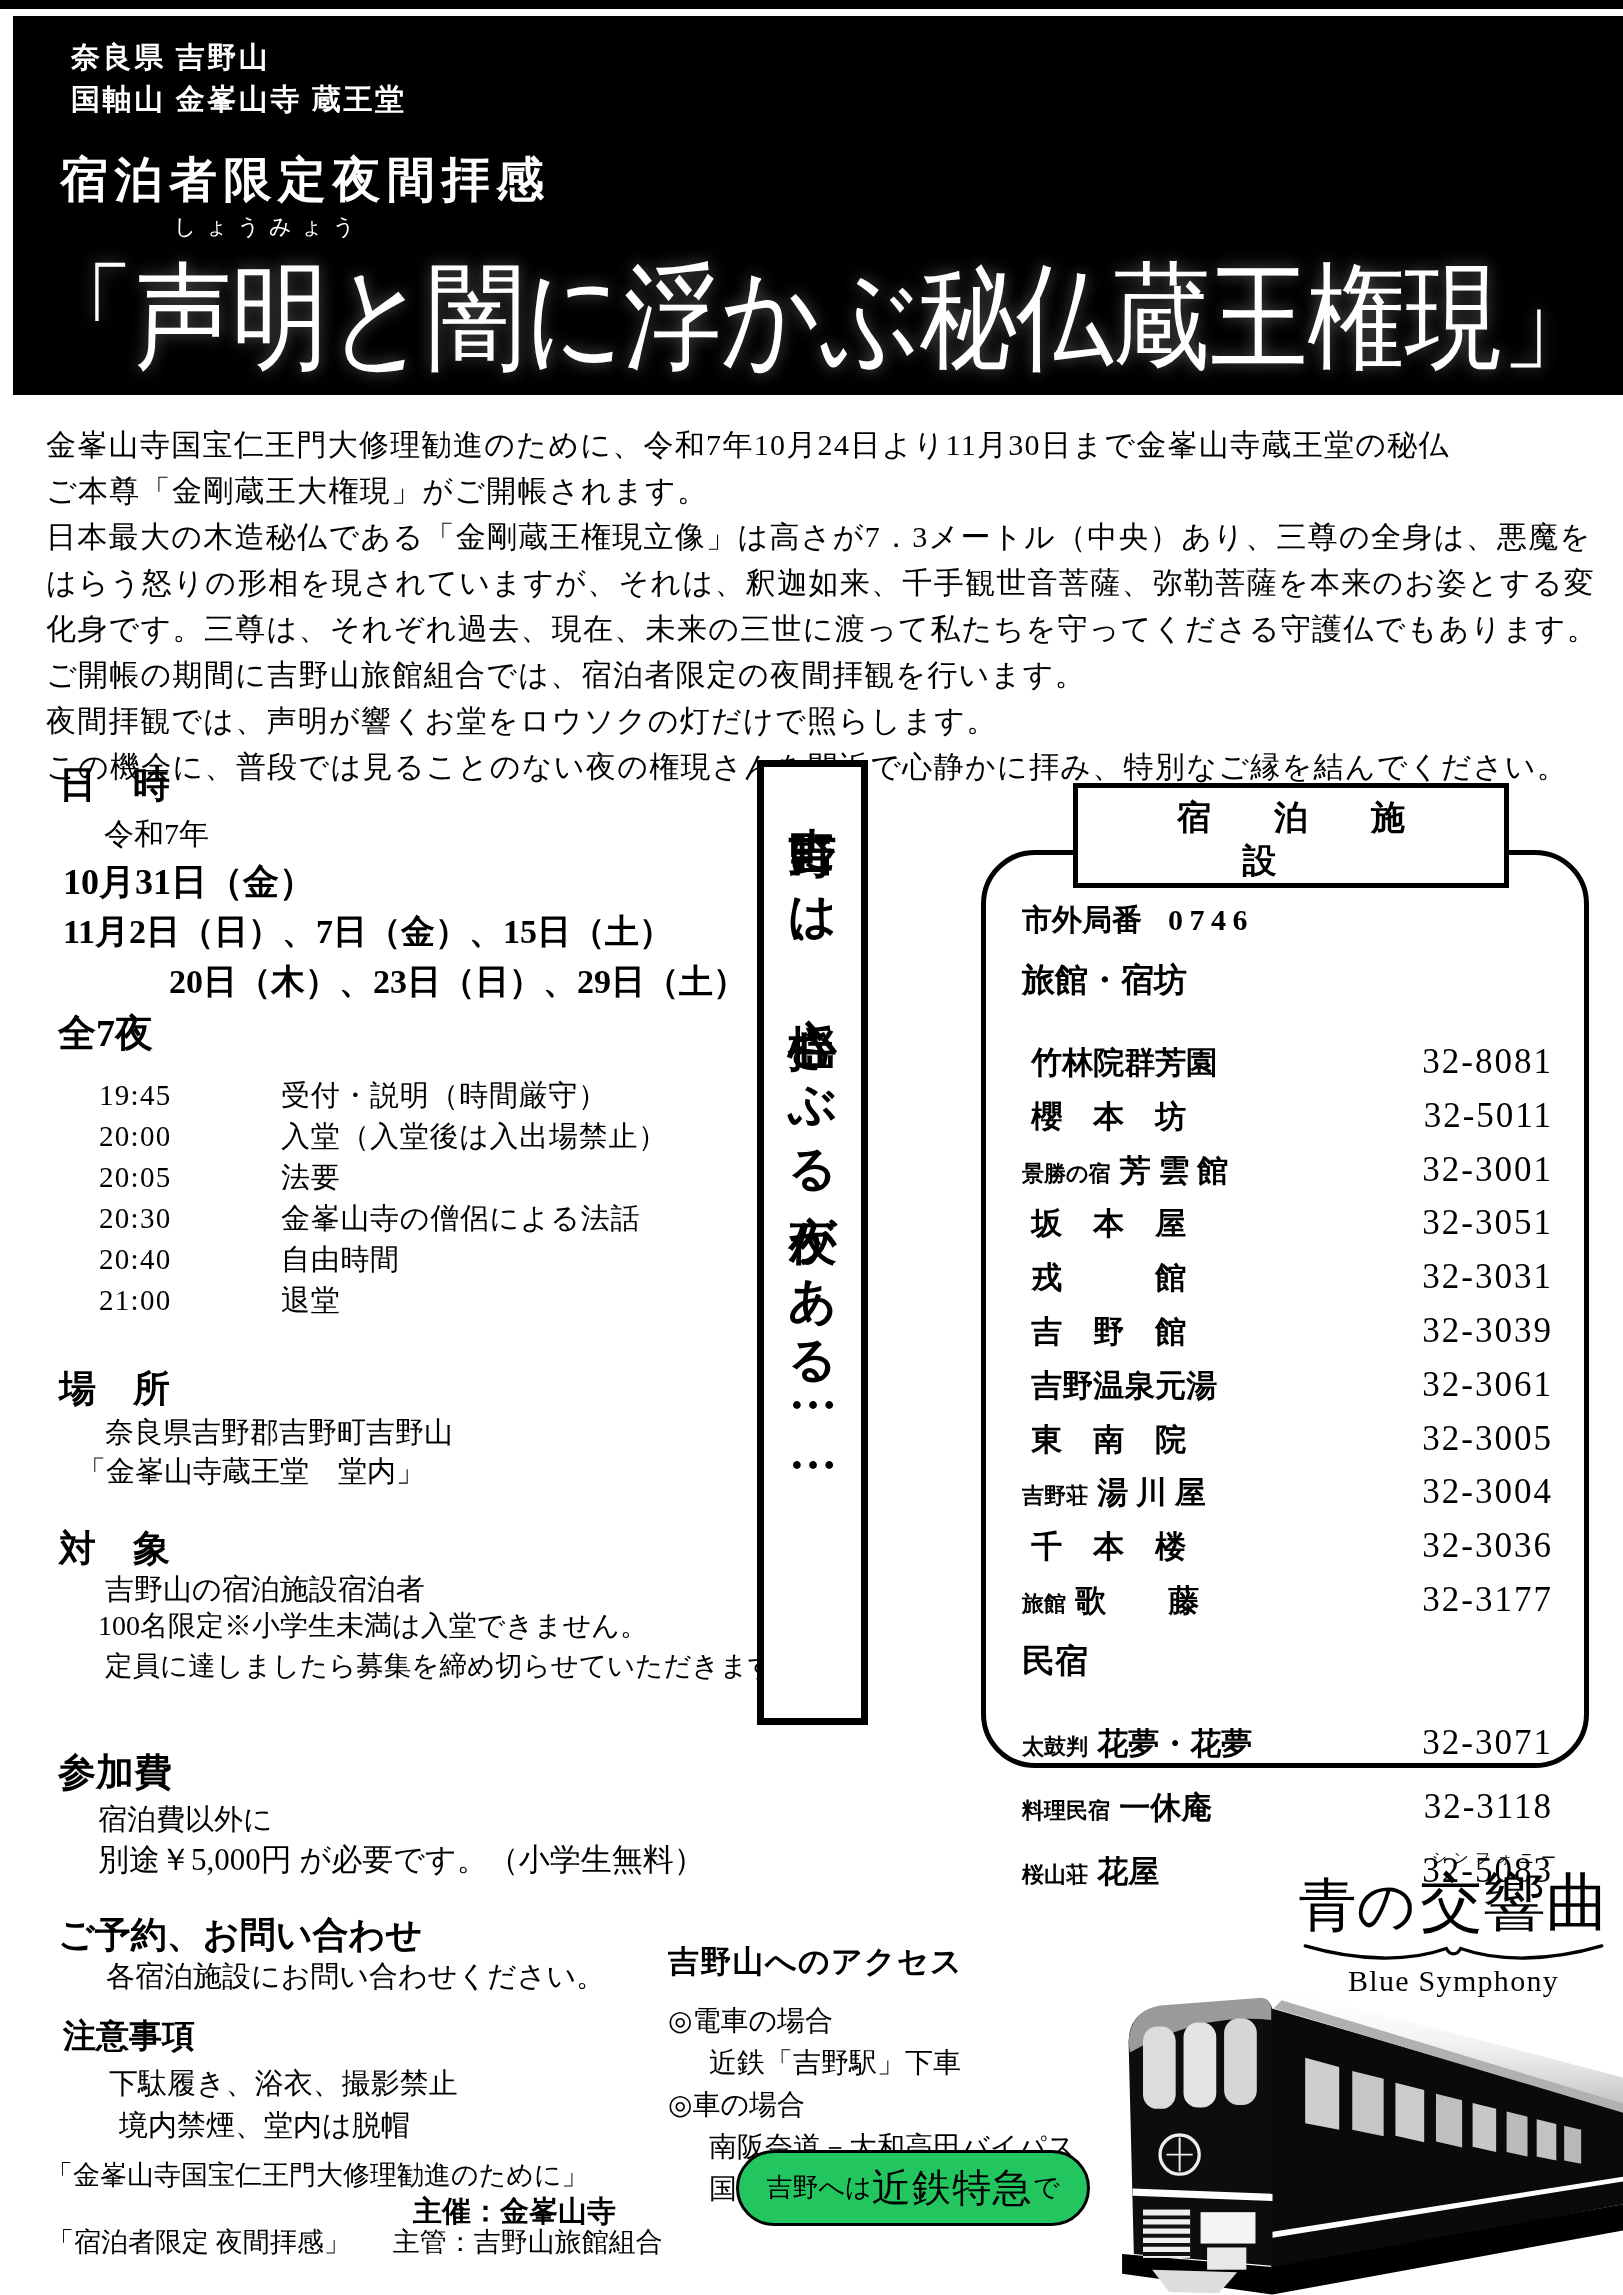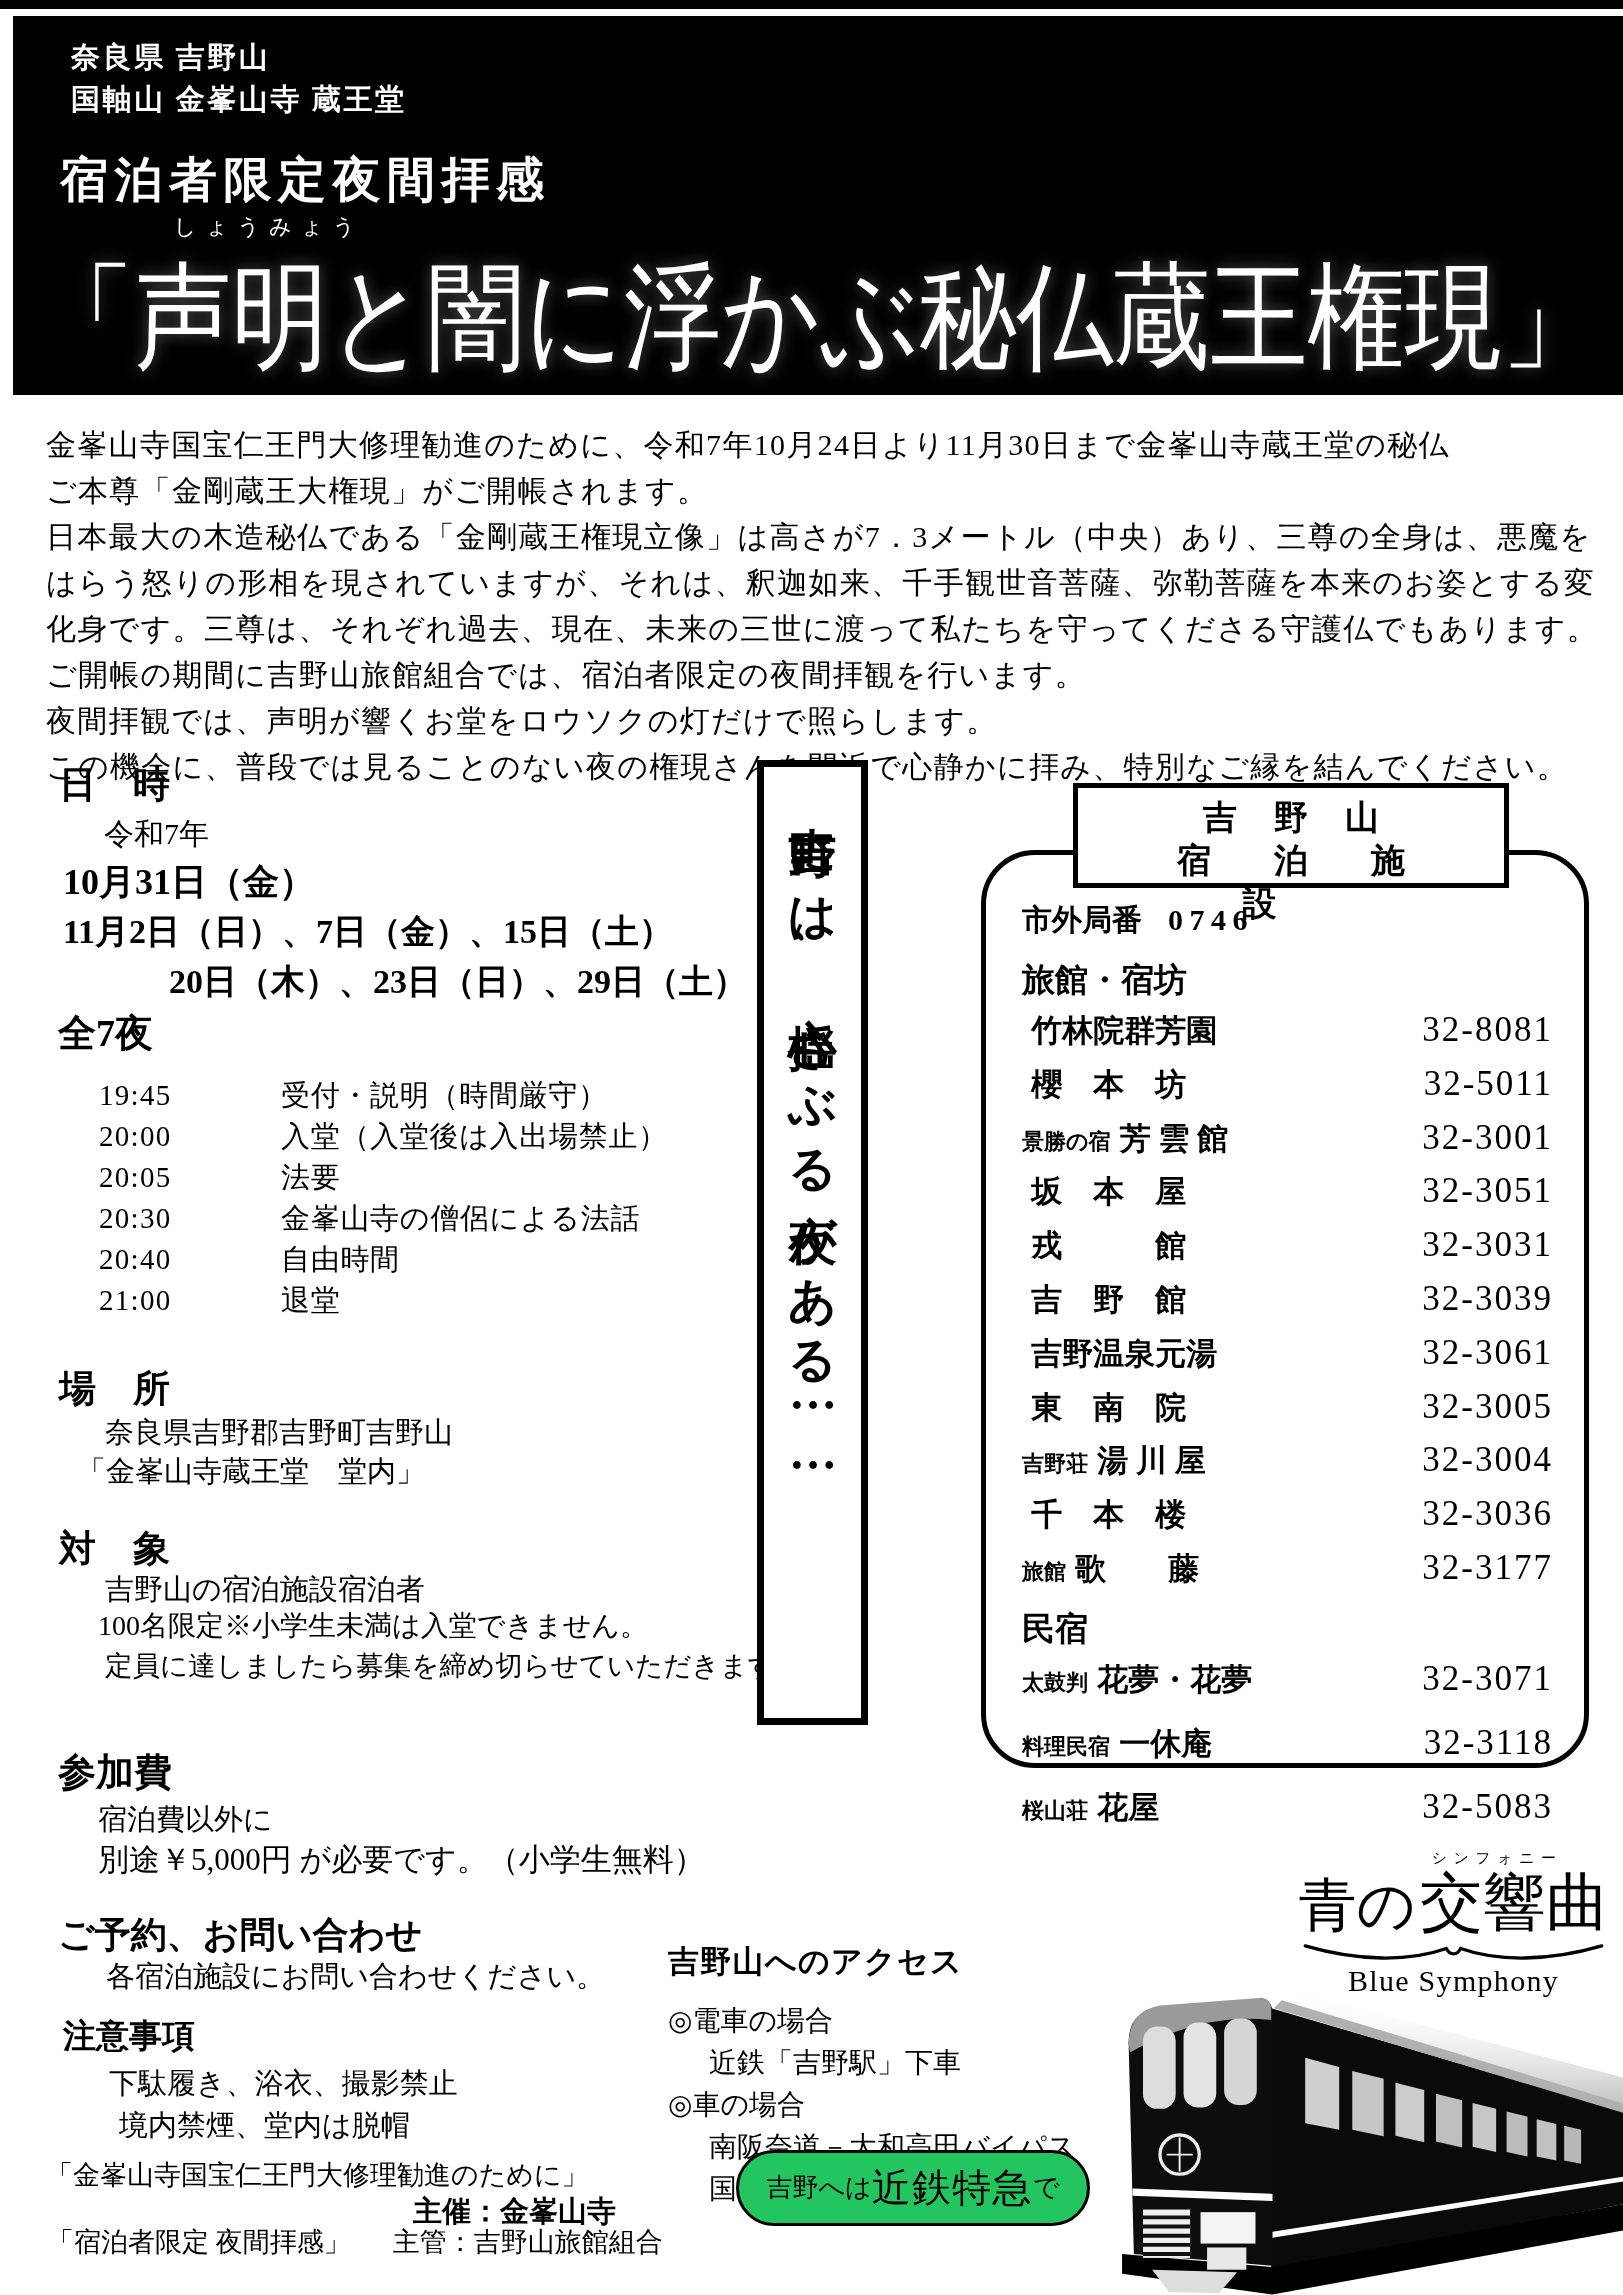--- a/index.html
+++ b/index.html
@@ -79,21 +79,21 @@
   .lodging-box  { position:absolute; left:981px; top:850px; width:608px; height:918px;
                   border:5.2px solid #000; border-radius:54px; background:#fff; }
   .lodging-title{ position:absolute; left:1073px; top:783px; width:436px; height:105px;
                   border:5.2px solid #000; background:#fff; z-index:2; text-align:center; padding-top:7.8px; }
   .lodging-title .lt1 { font-size:34px; font-weight:bold; letter-spacing:37px; text-indent:37px; line-height:43px; }
   .lodging-title .lt2 { font-size:34px; font-weight:bold; letter-spacing:63px; text-indent:63px; line-height:43px; }
   .lodging-content { position:absolute; left:1022px; top:900px; width:531px; }
   .area-line { font-size:30px; font-weight:bold; }
   .area-line .ac-num { margin-left:26px; letter-spacing:6.5px; }
   .lg-sechead { font-size:33px; font-weight:bold; margin-top:17px; }
-  .lg-rows { margin-top:7px;font-family:Liberation Serif, serif; }
+  .lg-rows { margin-top:39px;font-family:Liberation Serif, serif; }
   .lg-row { display:flex; align-items:baseline; margin-bottom:11.8px; }
   .lg-row .pfx  { font-size:22px; font-weight:bold; margin-right:9.2px; }
   .lg-row .nm   { font-size:31px; font-weight:bold; white-space:pre; }
   .lg-row .ph   { margin-left:auto; font-size:35px; letter-spacing:2px; }
   .lg-rows.minshuku .lg-row { margin-bottom:22px; }
 
   
   .access { position:absolute; left:668px; top:1941px; width:458px; }
   .access .a-head { font-size:31px; font-weight:bold; letter-spacing:1.3px; margin-bottom:17px; }
   .access .a-title  { font-size:28px; line-height:42px; white-space:nowrap; }
@@ -204,21 +204,20 @@
     <span class="txt">「宿泊者限定 夜間拝感」</span>
     <span class="txt">主管：吉野山旅館組合</span>
   </div>
 
   <div class="tagline-box">
     <span class="vtext">吉野には、心揺さぶる夜がある……</span>
   </div>
 
   <div class="lodging-box"></div>
   <div class="lodging-title">
-    <div class="lt1">吉野山</div>
     <div class="lt2">宿泊施設</div>
   </div>
   <div class="lodging-content">
     <div class="area-line">
       <span>市外局番</span><span class="ac-num">0746</span>
     </div>
     <div class="lg-sechead">旅館・宿坊</div>
     <div class="lg-rows">
       <div class="lg-row">
         <span class="pfx"></span>

